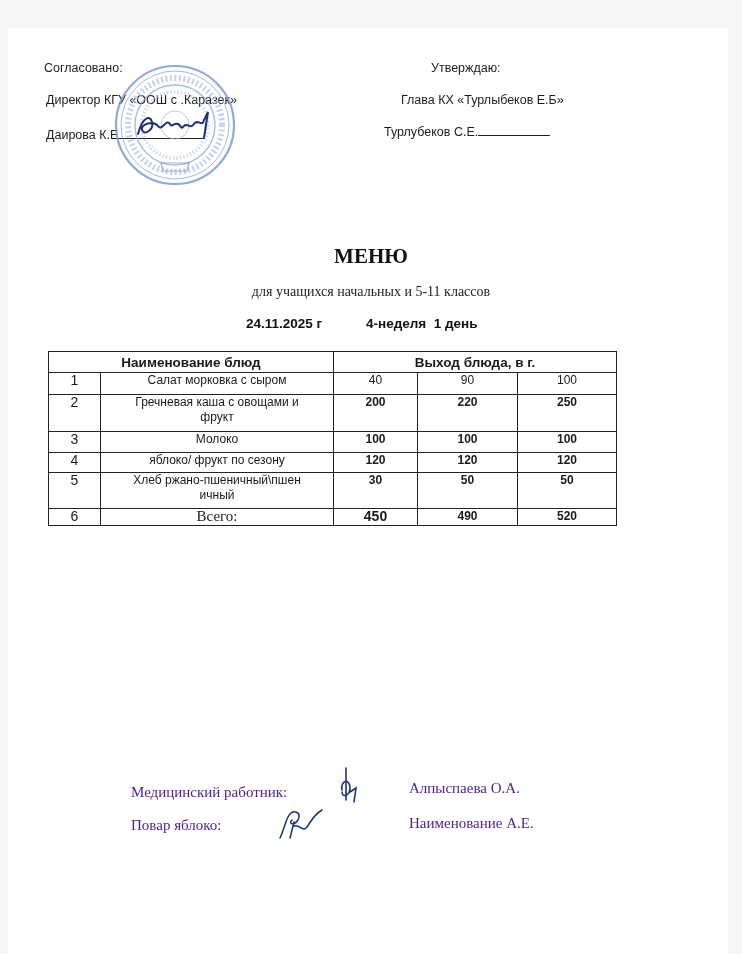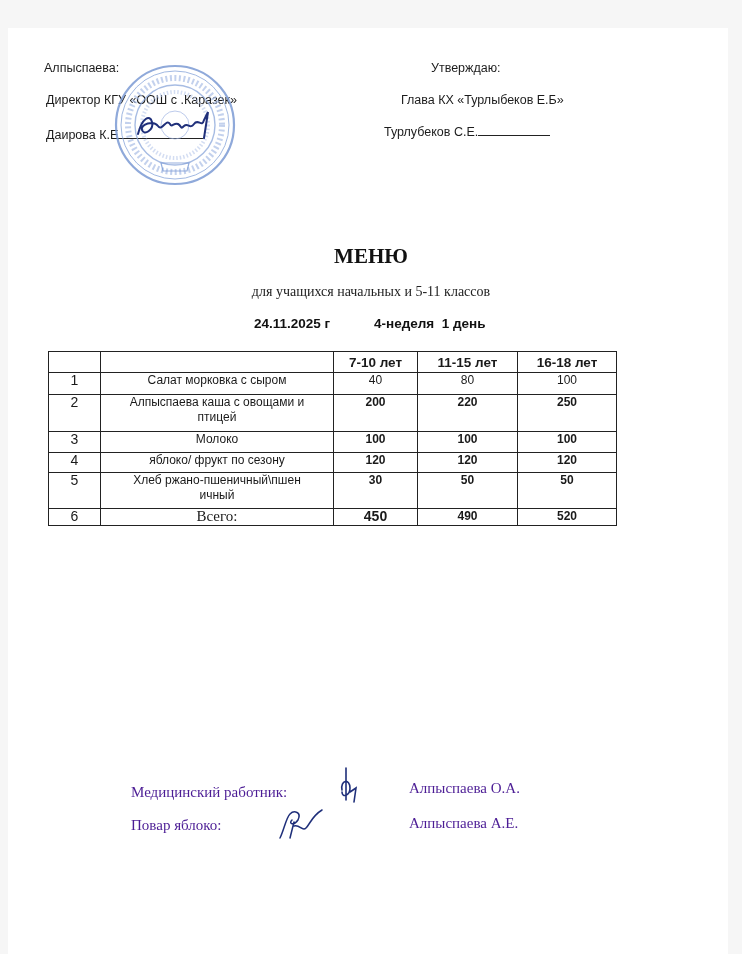--- a/index.html
+++ b/index.html
@@ -12,21 +12,21 @@
     }
     .abs { position: absolute; white-space: nowrap; }
     .hdr { font-family: "Liberation Sans", sans-serif; font-size: 12.5px; color: #1c1c1c; }
     .stamp {
       position: absolute; left: 113px; top: 63px; width: 124px; height: 124px;
     }
     .title {
       font-family: "Liberation Serif", serif; font-weight: bold; font-size: 21px; color: #111;
     }
     .subtitle { font-family: "Liberation Serif", serif; font-size: 14px; color: #222; }
-    .dateline { font-family: "Liberation Sans", sans-serif; font-weight: bold; font-size: 13.5px; color: #111; margin-left: 8px; }
+    .dateline { font-family: "Liberation Sans", sans-serif; font-weight: bold; font-size: 13.5px; color: #111; }
 
     table.menu {
       position: absolute; left: 48px; top: 351px; width: 568px;
       border-collapse: collapse; table-layout: fixed;
       font-family: "Liberation Sans", sans-serif; font-size: 12px; color: #1a1a1a;
     }
     table.menu td, table.menu th {
       border: 1px solid #222; padding: 0 4px; text-align: center; vertical-align: top; line-height: 15px;
     }
     table.menu th { font-weight: bold; font-size: 13.5px; height: 20px; vertical-align: middle; }
@@ -36,21 +36,21 @@
     .total-label { font-family: "Liberation Serif", serif; font-size: 15px; margin-top: 20px; }
 
     .footer { font-family: "Liberation Serif", serif; font-size: 15px; color: #4c1d95; }
     .sig { position: absolute; }
   </style>
 </head>
 <body>
 
 <div class="page"></div>
 
-<div class="abs hdr" style="left:44px; top:61px;">Алпыспаева:</div>
+<div class="abs hdr" style="left:44px; top:61px;">Согласовано:</div>
 <div class="abs hdr" style="left:46px; top:93px;">Директор КГУ «ООШ с .Каразек»</div>
 <div class="abs hdr" style="left:46px; top:126px;">
   <span>Даирова К.Е</span><span style="display:inline-block; width:86px; border-bottom:1px solid #222; height:12px;"></span>
 </div>
 
 <svg class="stamp" viewBox="0 0 124 124">
   <circle cx="62" cy="62" r="59" fill="none" stroke="#7b9ad4" stroke-width="2.2" opacity="0.85"></circle>
   <circle cx="62" cy="62" r="54" fill="none" stroke="#8aa6da" stroke-width="1" opacity="0.8"></circle>
   <circle cx="62" cy="62" r="40" fill="none" stroke="#8aa6da" stroke-width="1.4" opacity="0.75"></circle>
   <circle cx="62" cy="62" r="47" fill="none" stroke="#a9bde6" stroke-width="6" stroke-dasharray="2 2.5" opacity="0.7"></circle>
@@ -76,37 +76,34 @@
 
 <table class="menu">
   <colgroup>
     <col style="width:52px">
       <col style="width:233px">
       <col style="width:84px">
       <col style="width:100px">
       <col style="width:99px">
   </colgroup>
   <tbody>
-  <tr class="sub">
-    <th></th>
-    <th></th>
-    <th>7-10 лет</th>
-    <th>11-15 лет</th>
-    <th>16-18 лет</th>
+      <tr>
+    <th colspan="2">Наименование блюд</th>
+    <th colspan="3">Выход блюда, в г.</th>
   </tr>
   <tr style="height:22px;">
     <td class="num">1</td>
     <td>Салат морковка с сыром</td>
     <td>40</td>
-    <td>80</td>
+    <td>90</td>
     <td>100</td>
   </tr>
   <tr style="height:37px;">
     <td class="num">2</td>
-    <td style="padding:0 20px;">Алпыспаева каша с овощами и птицей</td>
+    <td style="padding:0 20px;">Гречневая каша с овощами и фрукт</td>
     <td class="bold">200</td>
     <td class="bold">220</td>
     <td class="bold">250</td>
   </tr>
   <tr style="height:21px;">
     <td class="num">3</td>
     <td>Молоко</td>
     <td class="bold">100</td>
     <td class="bold">100</td>
     <td class="bold">100</td>
@@ -135,16 +132,16 @@
 </tbody>
   </table>
 
 <div class="abs footer" style="left:131px; top:784px;">Медицинский работник:</div>
 <div class="abs footer" style="left:409px; top:780px;">Алпыспаева О.А.</div>
 <svg class="sig" style="left:338px; top:766px;" width="22" height="40" viewBox="0 0 22 40">
   <path d="M8 2 L8 34 M4 24 C2 14, 12 12, 12 22 C12 30, 4 32, 4 26 M12 26 L18 22 L16 36" fill="none" stroke="#1f2f7a" stroke-width="1.6" stroke-linecap="round"></path>
 </svg>
 
 <div class="abs footer" style="left:131px; top:817px;">Повар яблоко:</div>
-<div class="abs footer" style="left:409px; top:815px;">Алпыспаева А.Е.</div>
+<div class="abs footer" style="left:409px; top:815px;">Наименование А.Е.</div>
 <svg class="sig" style="left:276px; top:808px;" width="50" height="34" viewBox="0 0 50 34">
   <path d="M4 30 C8 22, 10 10, 14 6 C18 2, 26 4, 22 12 C18 18, 12 16, 16 12 M18 14 L14 30 M18 18 C24 16, 26 24, 30 20 C34 16, 36 8, 46 2" fill="none" stroke="#1f2f7a" stroke-width="1.5" stroke-linecap="round"></path>
 </svg>
 
 </body></html>

